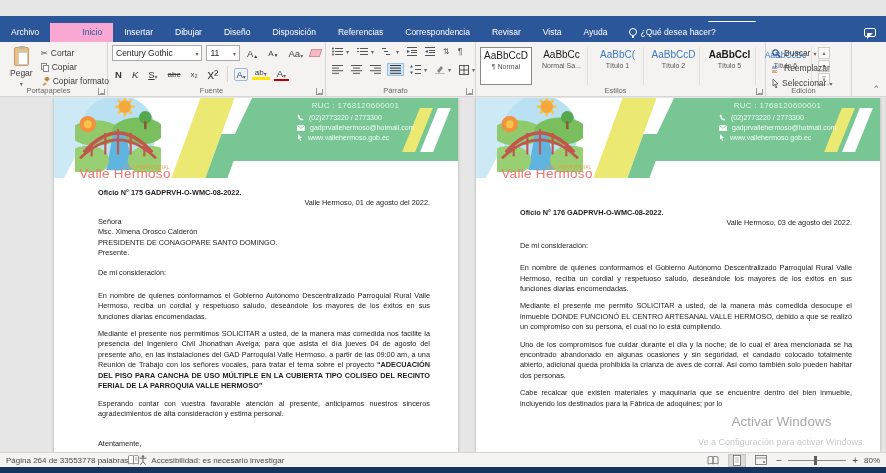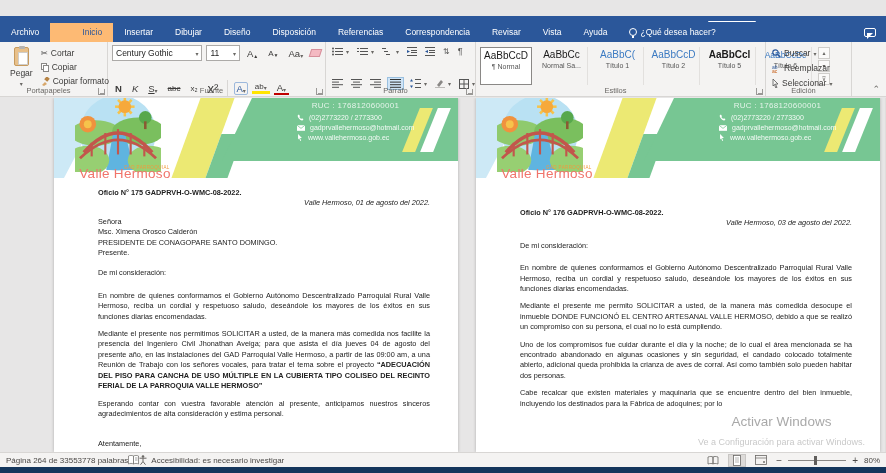--- a/index.html
+++ b/index.html
@@ -17,34 +17,34 @@
   .ic-min { width:8px; border-bottom:1px solid #fff; height:1px; display:inline-block;}
   .ic-restore { width:7px; height:7px; border:1px solid #fff; position:relative; display:inline-block;}
   .ic-restore::after{ content:""; position:absolute; left:2px; top:-3px; width:7px; height:7px; border:1px solid #fff; border-left:none; border-bottom:none;}
   .ic-screen { width:11px; height:8px; border:1px solid #fff; border-radius:1px; display:inline-block; position:relative;}
   .floppy { width:9px; height:9px; background:#fff; clip-path:polygon(0 0,80% 0,100% 20%,100% 100%,0 100%); position:relative; display:inline-block;}
   .floppy::after{ content:""; position:absolute; left:2px; top:4px; width:5px; height:4px; background:#2b579a; }
 
   
   #tabrow { position:absolute; left:0; top:22px; width:886px; height:20px; background:#2b579a; display:flex; align-items:center; color:#fff; }
   .tab { font-size:8.5px; padding:4px 11px 5px; white-space:nowrap; }
-  .tab.sel { background:#fdba74; color:#2b579a;padding-left:32px; }
+  .tab.sel { background:#f9a8d4; color:#2b579a;padding-left:32px; }
   .helpq { display:flex; align-items:center; gap:4px; font-size:8.5px; padding:4px 10px 5px;}
   .bulb { width:8px; height:8px; border:1px solid #fff; border-radius:50%; position:relative; display:inline-block;}
   .bulb::after{content:"";position:absolute;left:2px;top:7px;width:2px;height:2px;background:#fff;}
   .bubble { width:12px; height:9px; border:1px solid #fff; border-radius:2px; position:relative; display:inline-block; margin-right:10px;}
   .bubble::after{content:"";position:absolute;left:2px;bottom:-3px;border:3px solid transparent;border-top-color:#fff;border-left-color:#fff;width:0;height:0;}
 
   
   #ribbon { position:absolute; left:0; top:42px; width:886px; height:55px; background:#f4f3f2; border-bottom:1px solid #d8d6d4; display:flex; }
   .group { position:relative; border-right:1px solid #d8d6d4; padding:3px 4px 12px; display:flex; align-items:flex-start; }
   .glabel { position:absolute; bottom:1px; left:0; right:10px; text-align:center; font-size:7.5px; color:#6a6865; }
   .dlg { position:absolute; bottom:1px; right:2px; width:7px; height:7px; border-left:1px solid #9a9896; border-bottom:1px solid #9a9896; }
   .dlg::after{content:"";position:absolute;right:0px;bottom:0px;width:4px;height:4px;border-right:1px solid #9a9896;border-bottom:1px solid #9a9896;}
-  .col { display:flex; flex-direction:column; gap:18px; }
+  .col { display:flex; flex-direction:column; gap:4px; }
   .row { display:flex; align-items:center; gap:4px; }
   .btn { font-size:8.5px; color:#3b3a39; display:flex; align-items:center; gap:3px; padding:1px 2px; white-space:nowrap; }
   .caret { font-size:6px; color:#6a6865; }
   .bigbtn { display:flex; flex-direction:column; align-items:center; font-size:8.5px; color:#3b3a39; padding:2px 6px; gap:2px;}
   .clip { width:15px; height:19px; background:#e8c08a; border:1px solid #c79a5d; border-radius:2px; position:relative; }
   .clip::after{ content:""; position:absolute; left:3px; top:4px; width:8px; height:11px; background:#fff; border:1px solid #cfcdca;}
   .clip::before{ content:""; position:absolute; left:4px; top:-2px; width:6px; height:3px; background:#b5b3b0; border-radius:1px;}
   .combo { background:#fff; border:1px solid #acaaa8; font-size:8.5px; color:#222; display:flex; align-items:center; justify-content:space-between; padding:1px 3px; height:16px;}
   .fmt { font-size:9.5px; color:#3b3a39; padding:0 3px; display:flex; align-items:flex-end;}
   .fmt b{font-weight:bold;} .fmt i{font-style:italic;}
@@ -78,21 +78,21 @@
   .rs-y { position:absolute; right:34px; top:10px; width:13px; height:44px; background:#ece973; transform:skewX(-22deg); }
   .rs-w { position:absolute; right:16px; top:10px; width:13px; height:44px; background:#fff; transform:skewX(-22deg); }
   .contact { position:absolute; left:205px; right:6px; top:3px; color:rgba(255,255,255,.92); }
   .contact .ruc { text-align:center; font-size:8px; letter-spacing:.3px; color:rgba(255,255,255,.8); margin-bottom:4px;}
   .crow { display:flex; align-items:center; gap:5px; font-size:7px; margin:3px 0 0 38px; }
   .logo { position:absolute; left:12px; top:-4px; width:104px; height:86px; }
   .brand { position:absolute; left:-6px; bottom:-1px; width:130px; text-align:center; color:#f0746b; font-size:13.5px; letter-spacing:.3px; }
   .brandsub { position:absolute; left:58px; bottom:10px; font-size:4.5px; color:#f09a3e; letter-spacing:.4px; }
   .pbody { padding:0 28px 0 44px; font-size:7.3px; line-height:10.4px; color:#222; text-align:justify; }
   .oficio { text-align:left; font-weight:bold; }
-  .dateline { text-align:right;font-style:italic; }
+  .dateline { text-align:right; }
   .recip { text-align:left; }
   .par { margin-top:7px; }
   .watermark { position:absolute; left:658px; top:316px; width:215px; text-align:center; pointer-events:none; }
   .wm1 { font-size:13.5px; color:rgba(115,115,115,.62); }
   .wm2 { font-size:9px; color:rgba(140,140,140,.48); margin-top:8px; }
 
   
   .vscroll { position:absolute; right:0; top:0; bottom:0; width:17px; background:#f2f1f0; border-left:1px solid #e0dedc; }
   .varrow { position:absolute; left:2px; width:13px; height:13px; background:#fdfdfd; border:1px solid #c8c6c4; color:#6a6865; font-size:6px; text-align:center; line-height:11px; }
   .vthumb { position:absolute; left:2px; top:238px; width:13px; height:38px; background:#fdfdfd; border:1px solid #b9b7b5; }

